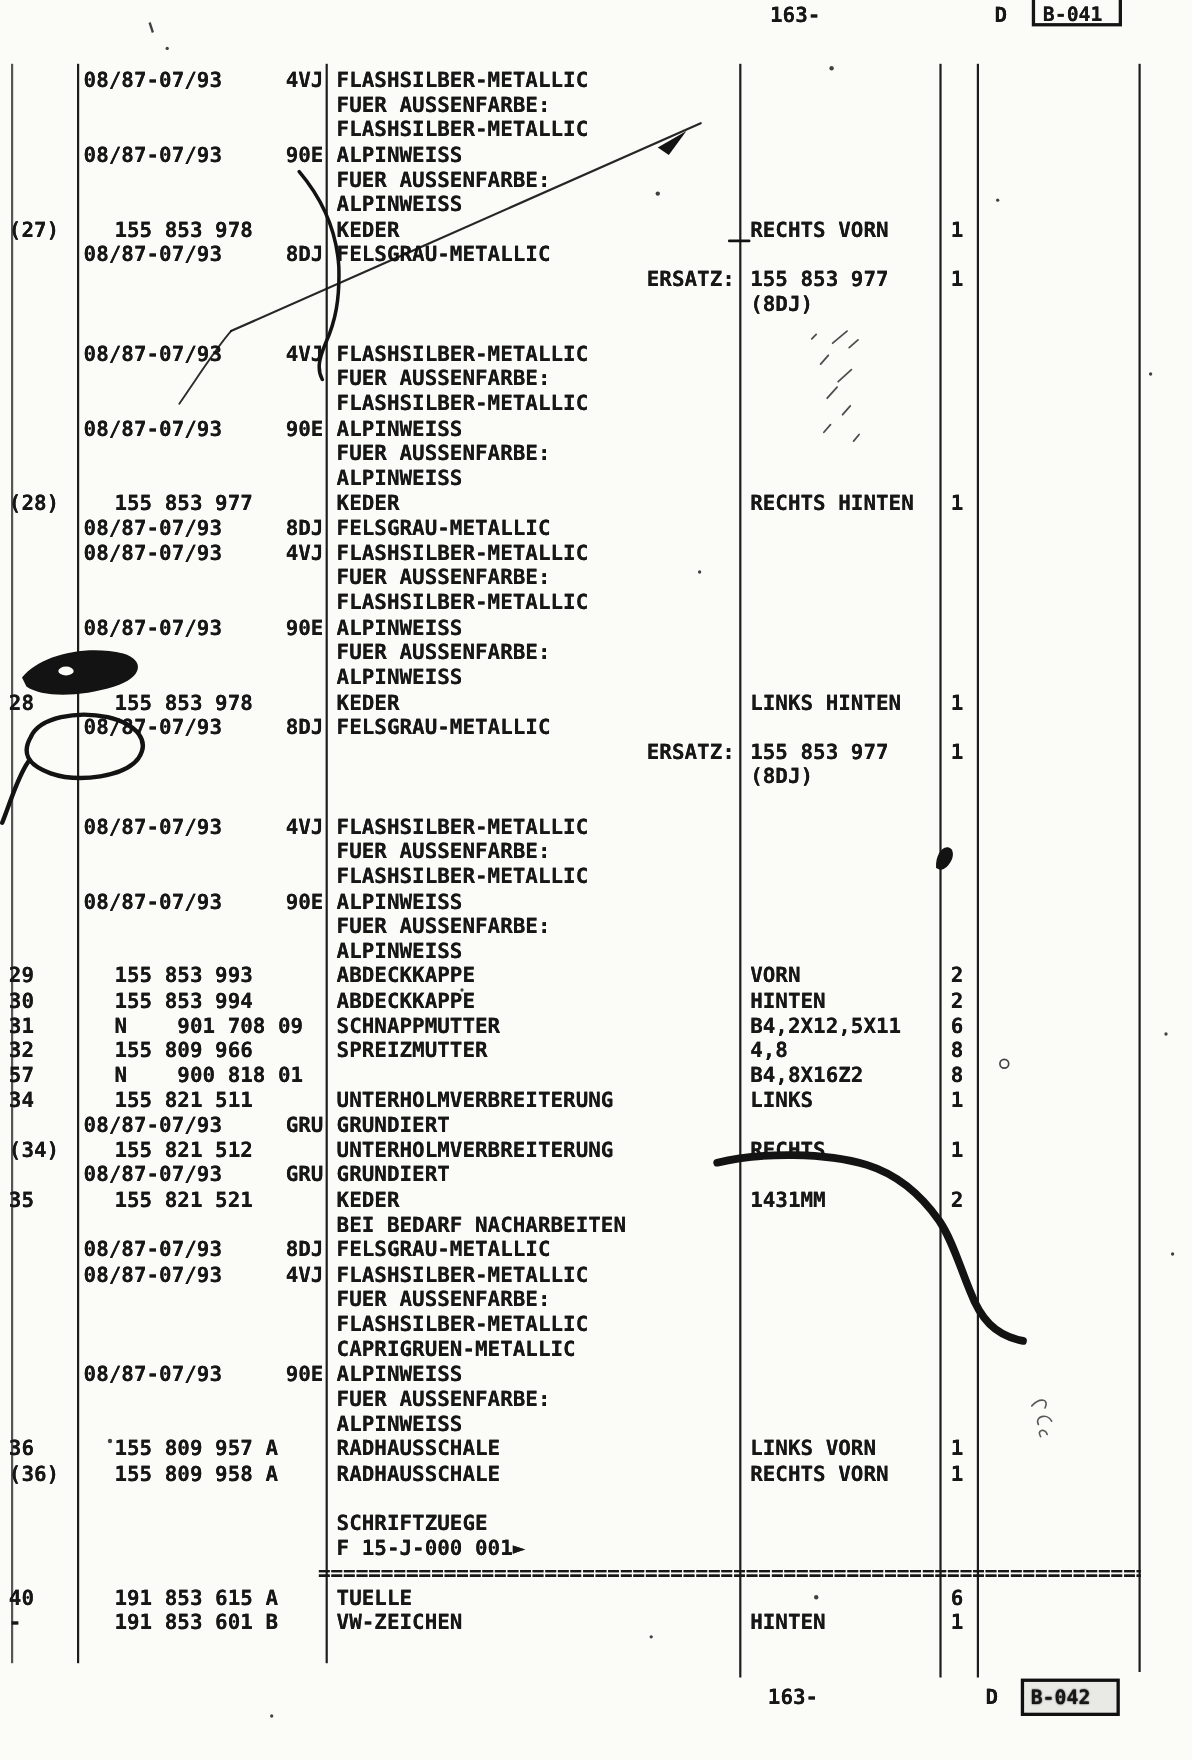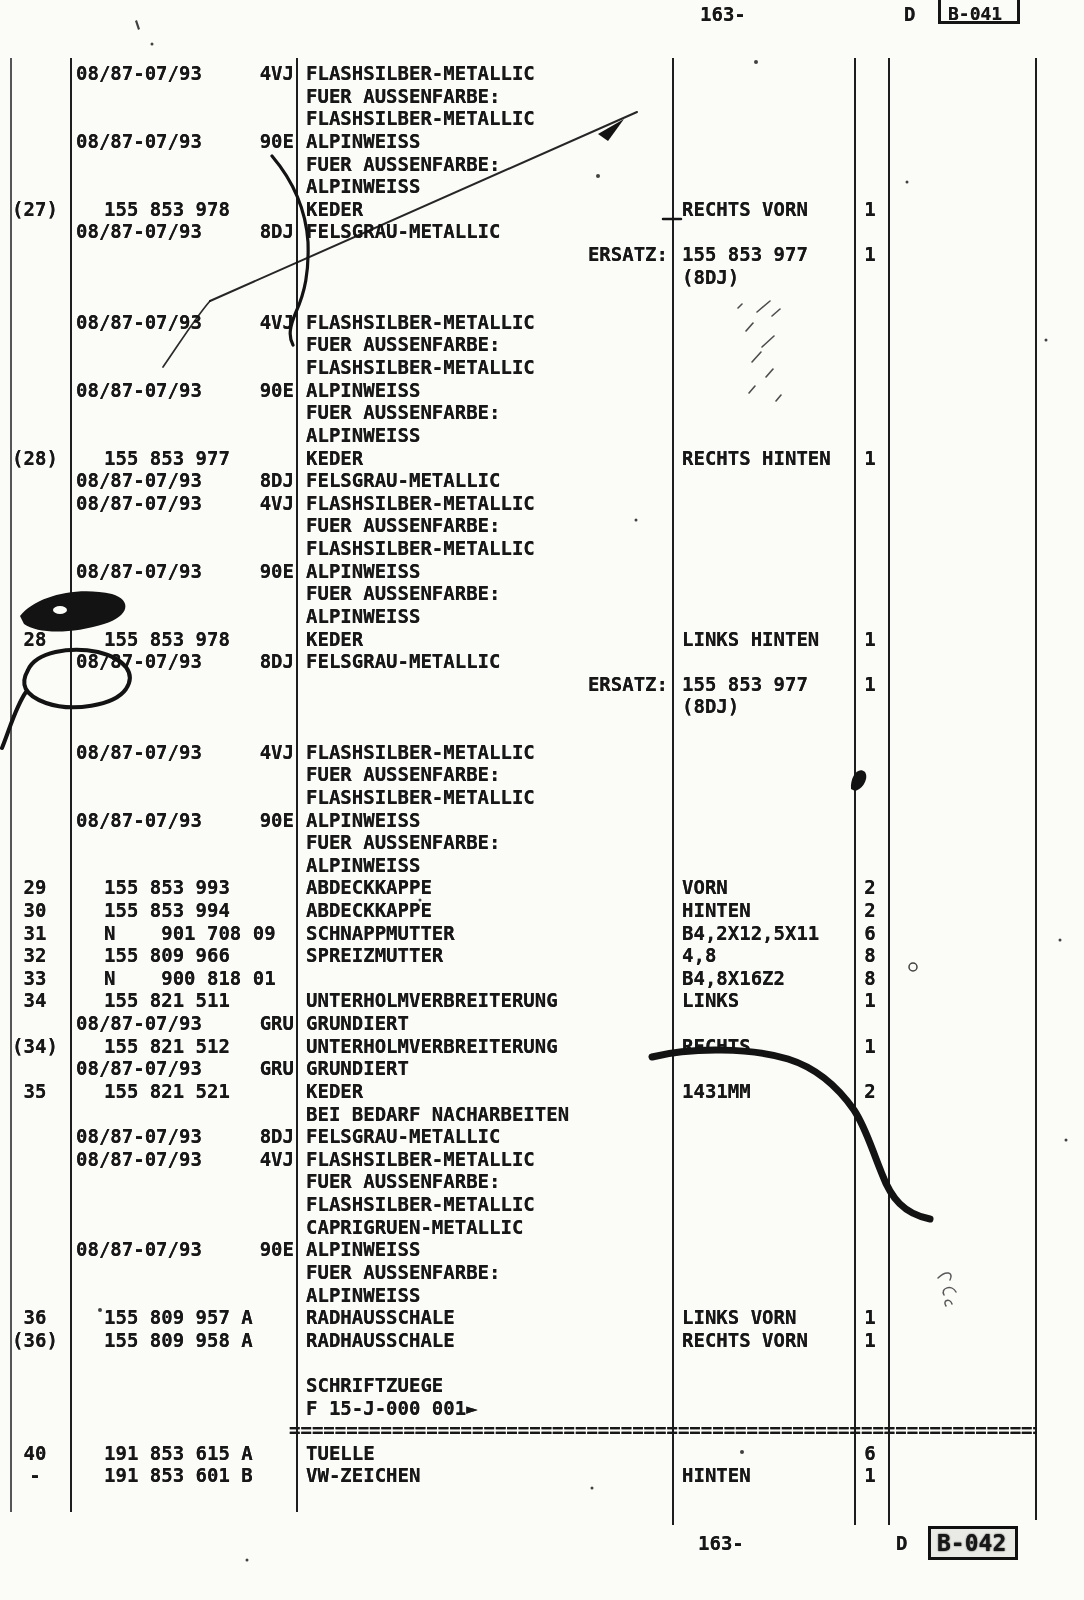--- a/index.html
+++ b/index.html
@@ -5,21 +5,21 @@
   html,body{margin:0;padding:0;background:#e8e8e4;}
   .page{position:relative;width:1084px;height:1600px;background:#fbfbf8;overflow:hidden;
         font-family:"DejaVu Sans Mono","Liberation Mono",monospace;font-weight:700;color:#171717;}
   .page *{box-sizing:border-box;}
   .txt{position:absolute;white-space:pre;font-size:19px;line-height:23px;
        text-shadow:0 0 0.6px rgba(10,10,10,.85);}
   
   .row{position:absolute;left:0;width:1084px;height:23px;}
   .row span{position:absolute;white-space:pre;font-size:19px;line-height:23px;
             text-shadow:0 0 0.6px rgba(10,10,10,.85);}
-  .f-num{left:8px;width:54px;text-align:center;}
+  .f-num{left:8px;width:54px;text-align:left;}
   .f-date{left:76px;}
   .f-part{left:104px;}
   .f-code{left:248px;width:46px;text-align:right;}
   .f-desc{left:306px;}
   .f-ersatz{left:552px;width:116px;text-align:right;}
   .f-remark{left:682px;text-align:center;}
   .f-qty{left:854px;width:32px;text-align:center;}
   .f-sep{left:289px;width:748px;overflow:hidden;letter-spacing:0;}
   
   .vline{position:absolute;width:2px;background:#1d1d1d;}
@@ -32,21 +32,21 @@
   .v-6{left:1035px;top:58px;height:1462px;}
   
   .hdr-page{left:700px;top:3px;}
   .hdr-letter{left:904px;top:3px;}
   .hdr-box{position:absolute;left:938px;top:-9px;width:82px;height:33px;border:3px solid #151515;}
   .hdr-box .txt{left:7px;top:8px;font-size:18px;}
   .ftr-page{left:698px;top:1532px;}
   .ftr-letter{left:896px;top:1532px;}
   .ftr-box{position:absolute;left:928px;top:1526px;width:90px;height:34px;border:3px solid #101010;
            background:rgba(20,20,20,.08);}
-  .ftr-box .txt{left:6px;top:3px;font-size:23px;text-shadow:0 0 1.6px #000;}
+  .ftr-box .txt{left:6px;top:3px;font-size:18px;text-shadow:0 0 1.6px #000;}
   svg.artifacts{position:absolute;left:0;top:0;pointer-events:none;}
 </style>
 </head>
 <body>
 
 <div class="page">
 
   <div class="txt hdr-page">163-</div>
   <div class="txt hdr-letter">D</div>
   <div class="hdr-box">
@@ -226,21 +226,21 @@
         <span class="f-qty">6</span>
       </div>
       <div class="row" style="top: 944.2px;">
         <span class="f-num">32</span>
         <span class="f-part">155 809 966</span>
         <span class="f-desc">SPREIZMUTTER</span>
         <span class="f-remark">4,8</span>
         <span class="f-qty">8</span>
       </div>
       <div class="row" style="top: 966.8px;">
-        <span class="f-num">33</span>
+        <span class="f-num">57</span>
         <span class="f-part">N    900 818 01</span>
         <span class="f-remark">B4,8X16Z2</span>
         <span class="f-qty">8</span>
       </div>
       <div class="row" style="top: 989.4px;">
         <span class="f-num">34</span>
         <span class="f-part">155 821 511</span>
         <span class="f-desc">UNTERHOLMVERBREITERUNG</span>
         <span class="f-remark">LINKS</span>
         <span class="f-qty">1</span>

